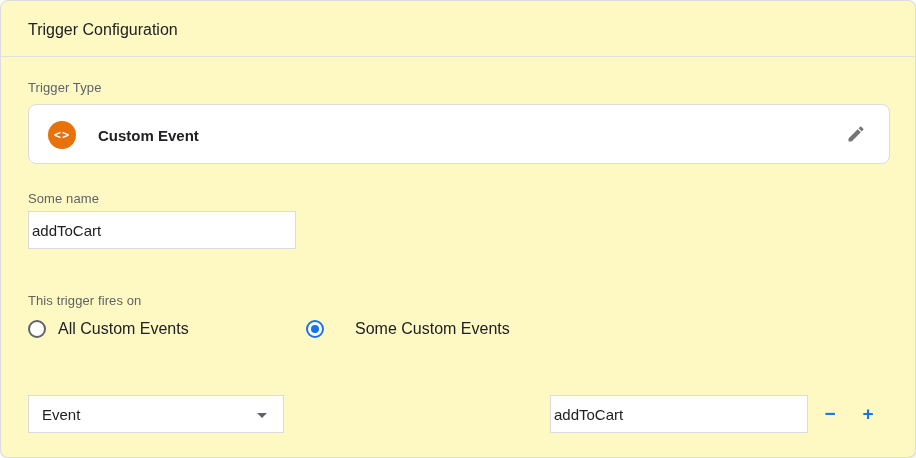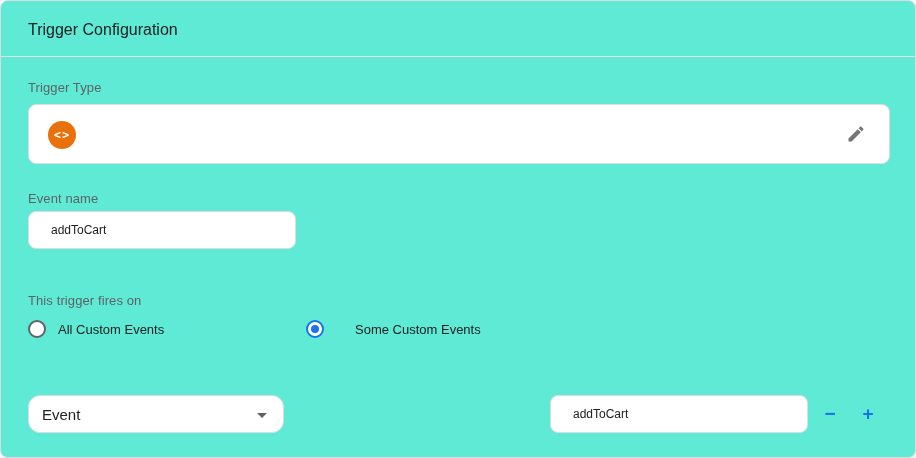--- a/index.html
+++ b/index.html
@@ -7,21 +7,21 @@
   body {
     font-family: "Liberation Sans", "DejaVu Sans", sans-serif;
     width: 916px; height: 458px;
     position: relative;
     color: #202124;
   }
   .panel {
     position: absolute;
     left: 0; top: 0;
     width: 916px; height: 458px;
-    background: #5eead4;
+    background: #fef9c3;
     border: 1px solid #dadce0;
     border-radius: 8px;
     box-shadow: 1px 1px 3px rgba(60,64,67,0.15);
   }
   .panel-header {
     position: absolute;
     left: 0; top: 0; right: 0;
     height: 56px;
     border-bottom: 1px solid #e0e0e0;
   }
@@ -74,26 +74,26 @@
     right: 13px; top: 10px;
     width: 40px; height: 40px;
     border: none; background: transparent;
     display: flex; align-items: center; justify-content: center;
     cursor: pointer;
   }
 
   .text-input {
     position: absolute;
     border: 1px solid #dadce0;
-    border-radius: 8px;
+    border-radius: 0;
     background: #fff;
     font-family: "Liberation Sans", "DejaVu Sans", sans-serif;
-    font-size: 12px;
-    color: #202124;
-    padding: 0 22px;
+    font-size: 15px;
+    color: #202124;
+    padding: 0 3px;
     outline: none;
   }
   .event-input { left: 27px; top: 210px; width: 268px; height: 38px; }
 
   .checkbox-row {
     position: absolute;
     left: 308px; top: 220px;
     display: flex; align-items: center;
     cursor: pointer;
   }
@@ -133,31 +133,31 @@
   .radio-item.checked .radio::after {
     content: "";
     position: absolute;
     left: 3px; top: 3px;
     width: 8px; height: 8px;
     border-radius: 50%;
     background: #1a73e8;
   }
   .radio-label {
     margin-left: 12px;
-    font-size: 13px;
+    font-size: 16px;
     color: #202124;
     text-align: center;
   }
 
   .cond-row { position: absolute; top: 394px; left: 0; right: 0; height: 38px; }
   .select {
     position: absolute;
     top: 0; height: 38px;
     border: 1px solid #dadce0;
-    border-radius: 12px;
+    border-radius: 0;
     background: #fff;
     font-size: 15px;
     color: #202124;
     display: flex; align-items: center;
     padding: 0 20px 0 13px;
     cursor: pointer;
   }
   .select::after {
     content: "";
     position: absolute;
@@ -189,30 +189,31 @@
 <div class="panel">
 
   <div class="panel-header">
     <div class="panel-title">Trigger Configuration</div>
   </div>
 
   <div class="field-label label-trigger-type">Trigger Type</div>
 
   <div class="type-card">
     <div class="type-icon">&lt;&gt;</div>
+    <div class="type-name">Custom Event</div>
     <button class="edit-btn">
       <span>
         <svg width="20" height="20" viewBox="0 0 24 24" fill="#757575">
           <path d="M3 17.25V21h3.75L17.81 9.94l-3.75-3.75L3 17.25zM20.71 7.04c.39-.39.39-1.02 0-1.41l-2.34-2.34a.9959.9959 0 0 0-1.41 0l-1.83 1.83 3.75 3.75 1.83-1.83z"></path>
         </svg>
       </span>
     </button>
   </div>
 
-  <div class="field-label label-event-name">Event name</div>
+  <div class="field-label label-event-name">Some name</div>
   <input class="text-input event-input" type="text" value="addToCart" style="">
 
 
   <div class="field-label label-fires-on">This trigger fires on</div>
 
   <div class="radio-row">
     <label class="radio-item pos-0">
       <span class="radio"></span>
       <span class="radio-label">All Custom Events</span>
     </label>

